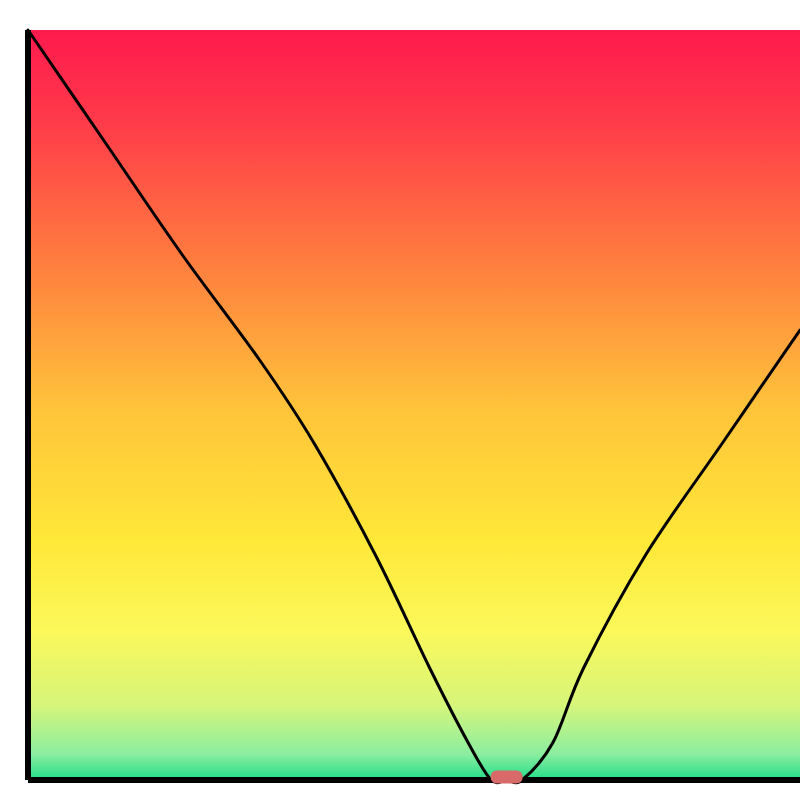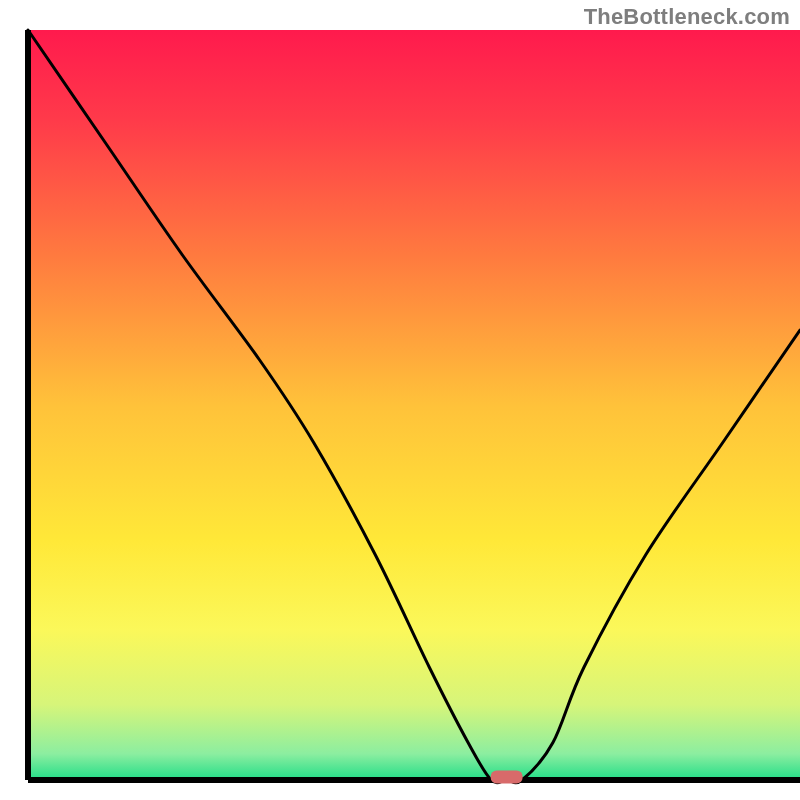--- a/index.html
+++ b/index.html
@@ -25,21 +25,20 @@
     letter-spacing: 0.2px;
   }
   svg {
     display: block;
   }
 </style>
 </head>
 <body>
 
 <div class="container">
-  <div class="attribution">TheBottleneck.com</div>
 
   <svg id="chart-svg" width="800" height="800" viewBox="0 0 800 800">
     <defs>
       <linearGradient id="bg-grad" x1="0" y1="0" x2="0" y2="1">
           <stop offset="0%" stop-color="#ff1a4d"></stop>
           <stop offset="12%" stop-color="#ff3a4a"></stop>
           <stop offset="30%" stop-color="#ff7a3f"></stop>
           <stop offset="50%" stop-color="#ffc23a"></stop>
           <stop offset="68%" stop-color="#ffe838"></stop>
           <stop offset="80%" stop-color="#fbf85a"></stop>

